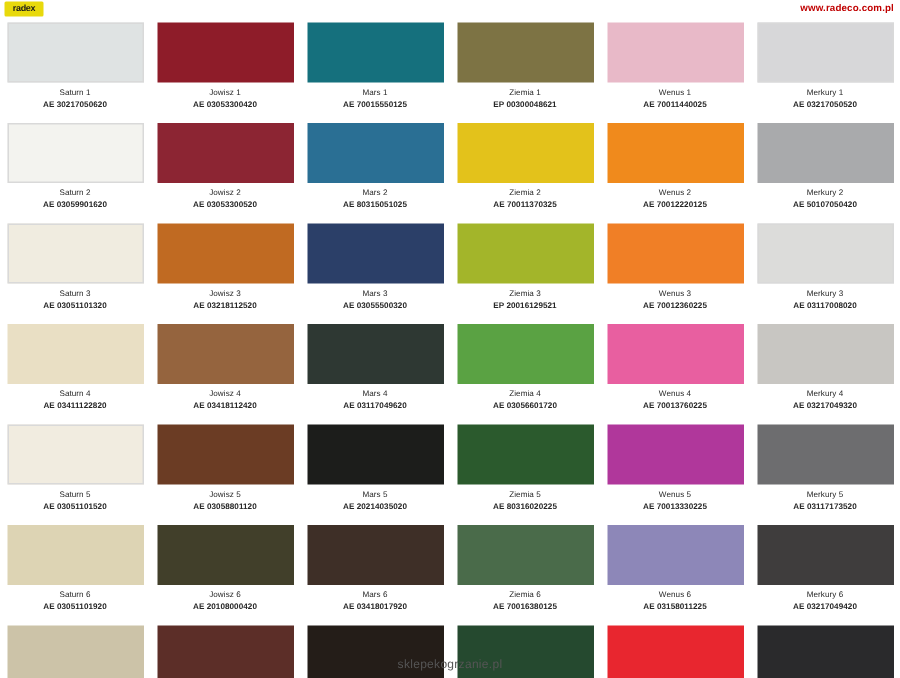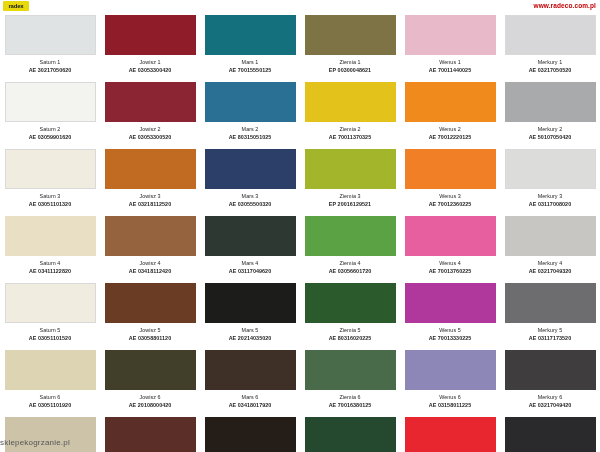--- a/index.html
+++ b/index.html
@@ -92,21 +92,21 @@
     color: #262626;
     font-weight: bold;
     text-align: center;
     letter-spacing: 0.05px;
   }
   .watermark {
     position: absolute;
     left: 0;
     right: 0;
     bottom: 5px;
-    text-align: left;
+    text-align: center;
     font-size: 8px;
     color: #555555;
     letter-spacing: 0.2px;
     pointer-events: none;
   }
 </style>
 </head>
 <body>
 
 <div id="page">

